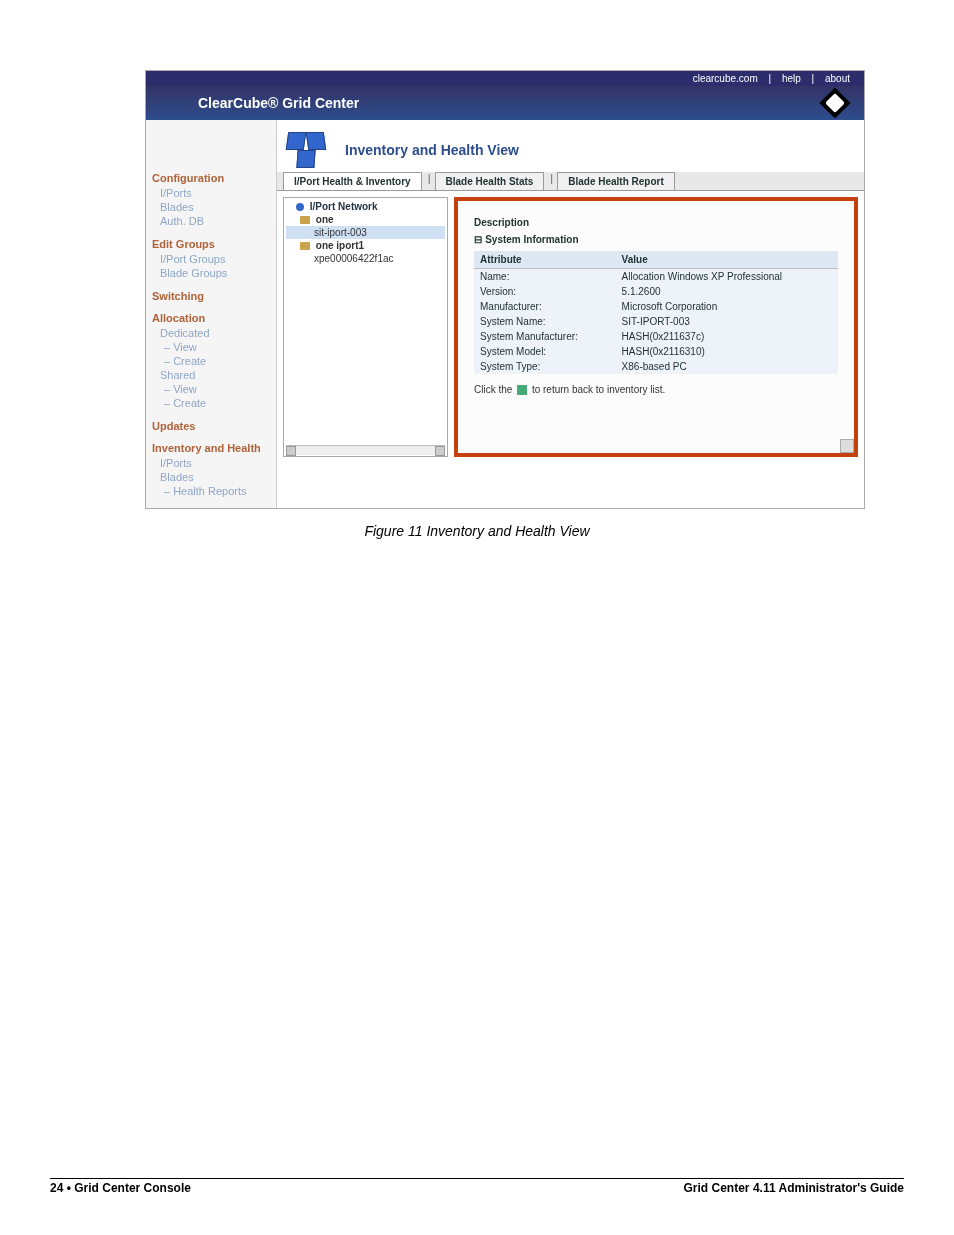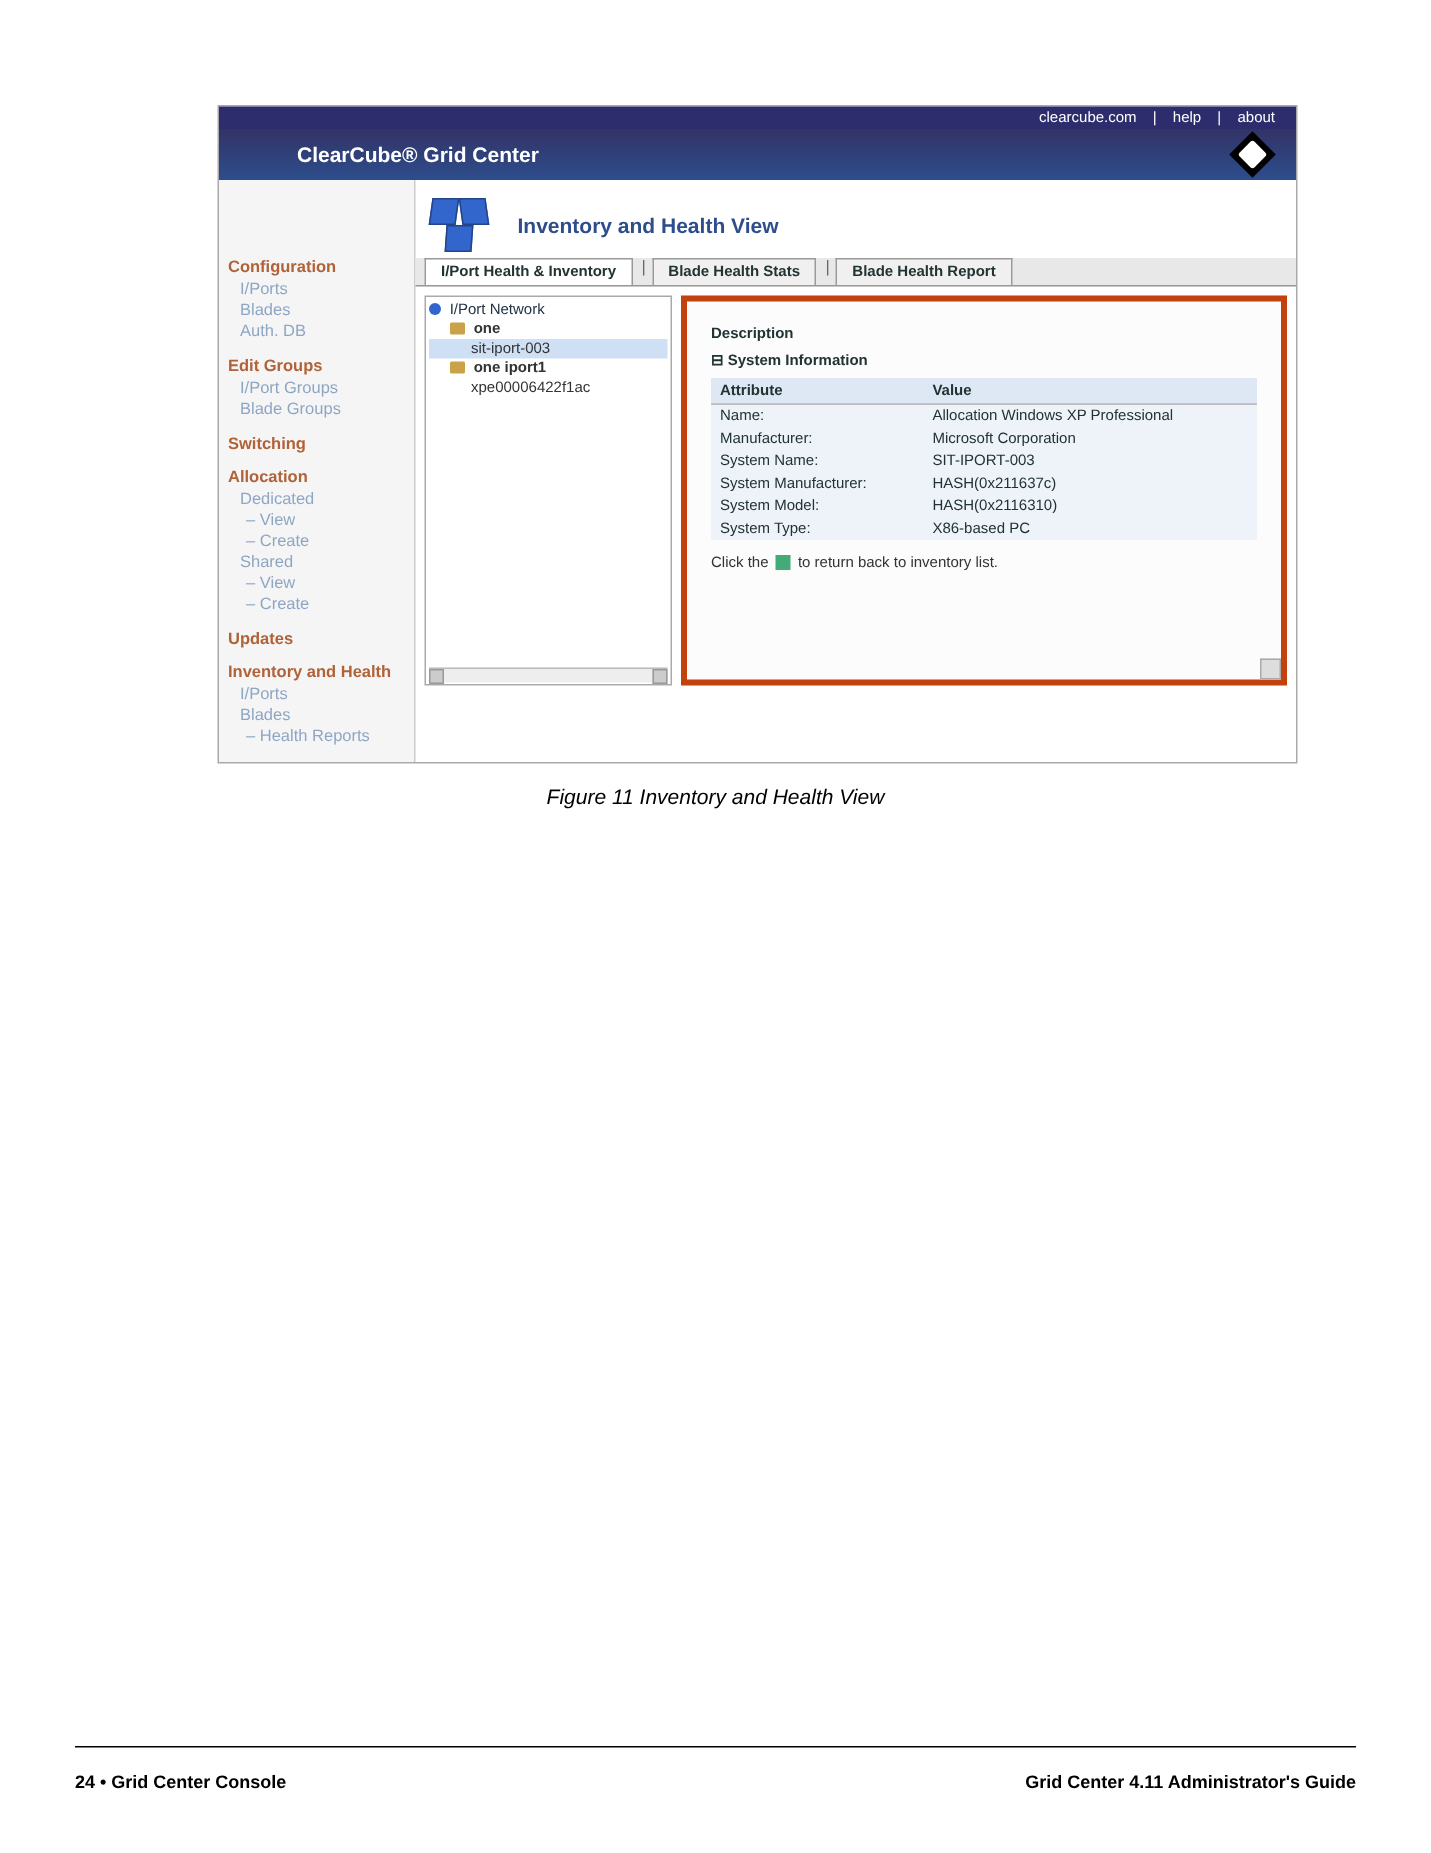--- a/index.html
+++ b/index.html
@@ -138,23 +138,24 @@
     .tree-panel {
       width: 165px;
       border: 1px solid #aaa;
       background: #fff;
       font-size: 10px;
       max-height: 260px;
       padding: 2px;
       overflow: hidden;
     }
     .tree-panel .tree-root {
-      font-weight: normal;
+      font-weight: bold;
       color: #234;
       padding: 1px 0;
+      margin-left: 10px;
     }
     .tree-panel .tree-item {
       padding: 1px 0 1px 14px;
       color: #333;
       white-space: nowrap;
     }
     .tree-panel .tree-item.bold { font-weight: bold; }
     .tree-panel .tree-item.leaf { padding-left: 28px; }
     .tree-panel .tree-item.leafhl { padding-left: 28px; background: #cfe0f5; }
     .tree-icon {
@@ -220,21 +221,21 @@
       font-size: 14px;
       margin-top: 14px;
       color: #000;
     }
     .footer {
       position: absolute;
       bottom: 40px;
       left: 50px;
       right: 50px;
       border-top: 1px solid #000;
-      padding-top: 16px;
+      padding-top: 2px;
       font-family: Arial, Helvetica, sans-serif;
       font-size: 12px;
       display: flex;
       justify-content: space-between;
     }
     .footer .left b, .footer .right b { font-weight: bold; }
     
     .tree-scroll {
       height: 10px;
       background:#eee;
@@ -341,20 +342,24 @@
                   <th>Attribute</th>
                   <th>Value</th>
                 </tr>
               </thead>
               <tbody>
                 <tr>
                     <td>Name:</td>
                     <td>Allocation Windows XP Professional</td>
                   </tr>
                 <tr>
+                    <td>Version:</td>
+                    <td>5.1.2600</td>
+                  </tr>
+                <tr>
                     <td>Manufacturer:</td>
                     <td>Microsoft Corporation</td>
                   </tr>
                 <tr>
                     <td>System Name:</td>
                     <td>SIT-IPORT-003</td>
                   </tr>
                 <tr>
                     <td>System Manufacturer:</td>
                     <td>HASH(0x211637c)</td>

